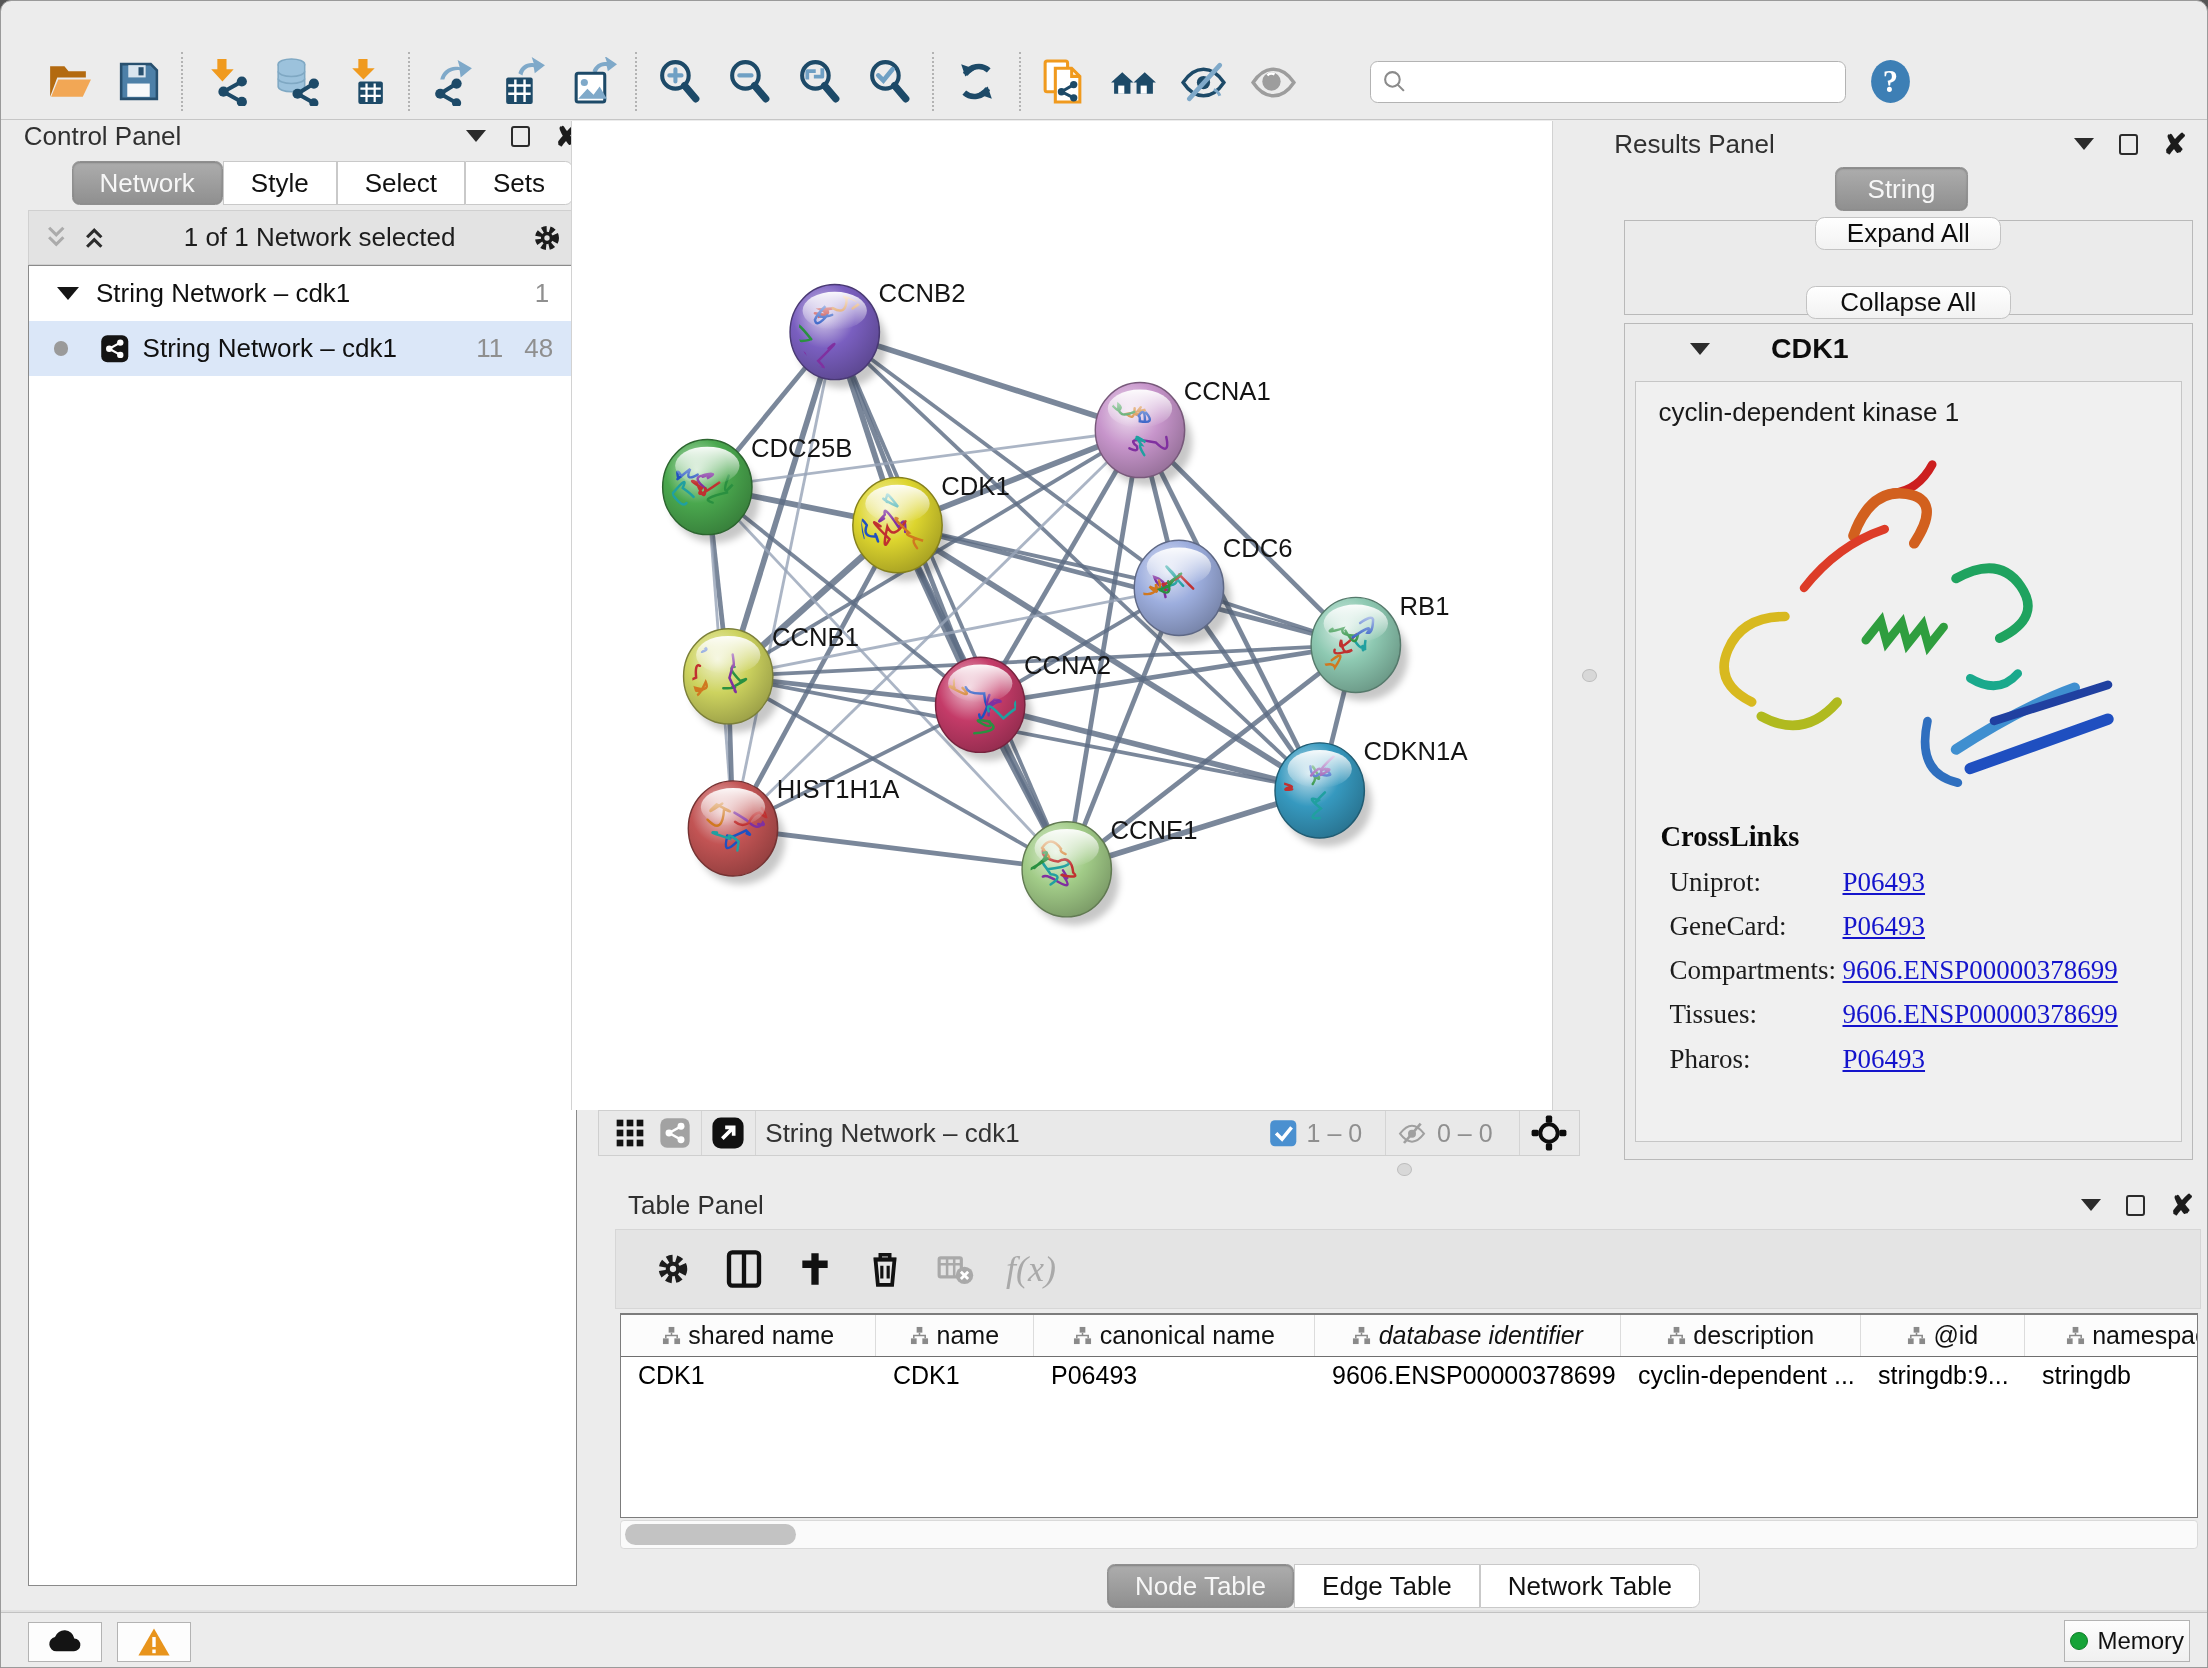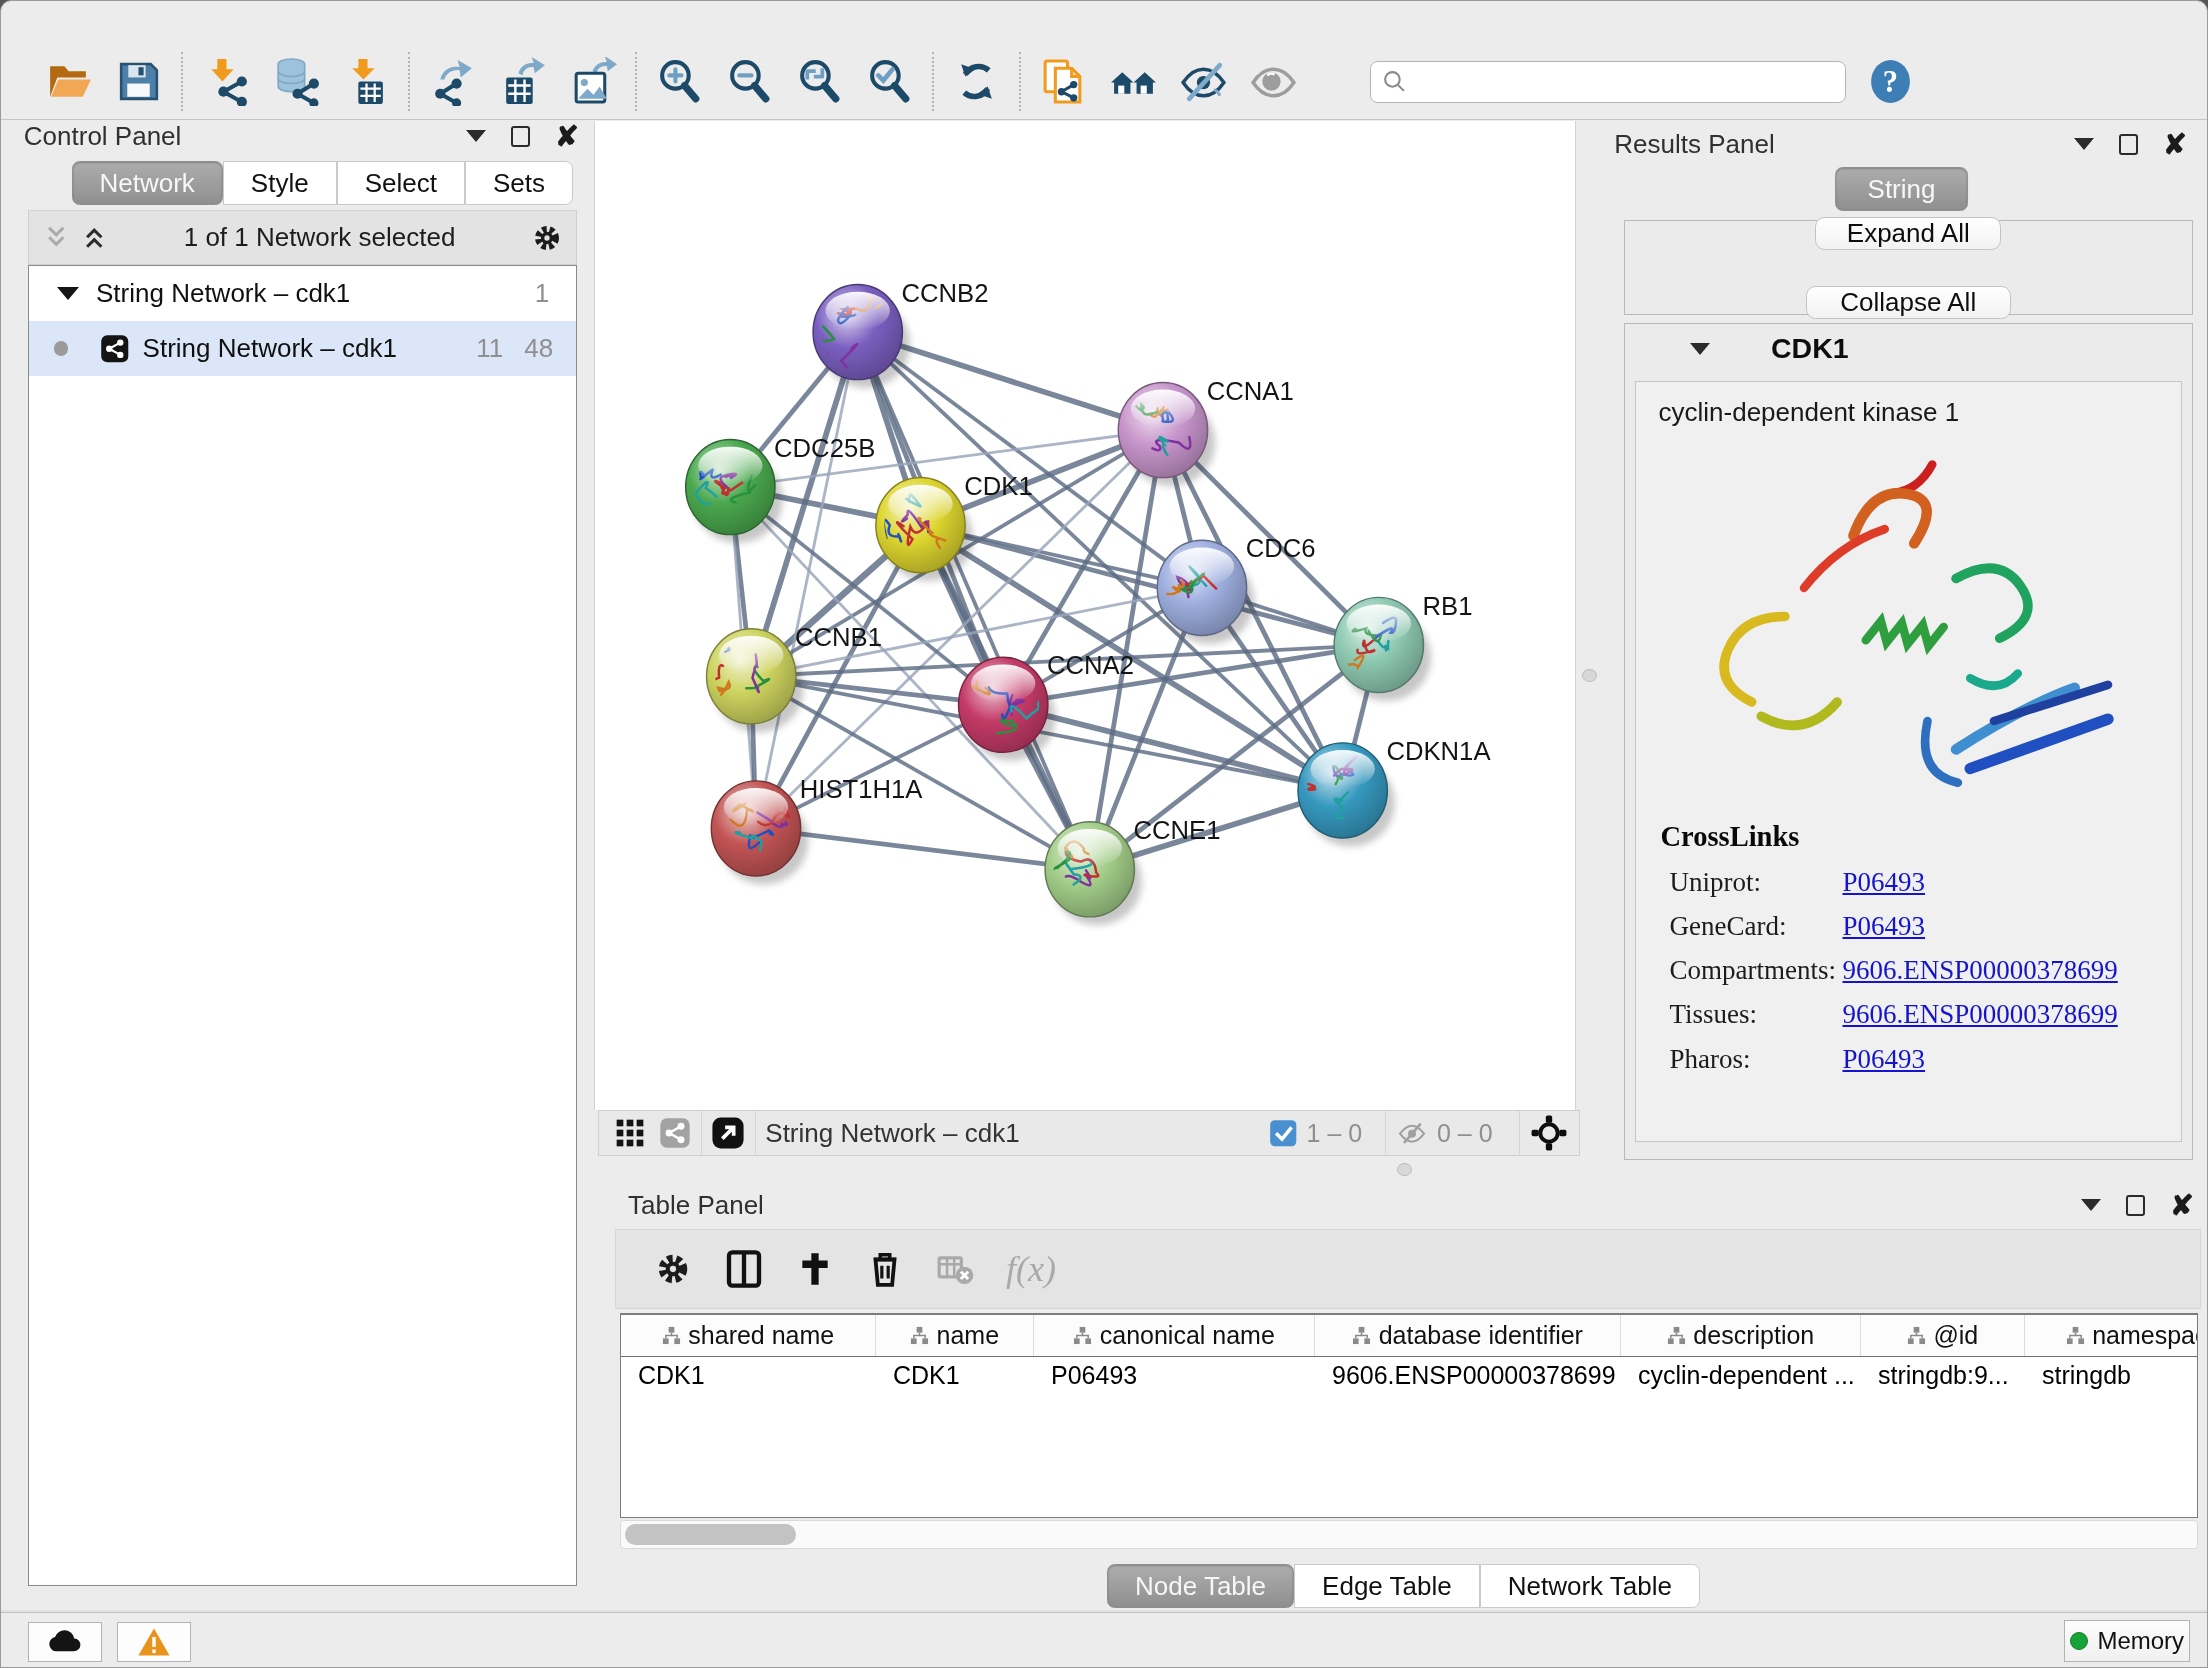--- a/index.html
+++ b/index.html
@@ -44,21 +44,21 @@
   .cp-tabs{position:absolute;left:61px;top:46px;display:flex;}
   .cp-status{position:absolute;left:17px;right:11.4px;top:95px;height:55px;background:#e3e3e3;
     border:1px solid #d0d0d0;display:flex;align-items:center;}
   .cp-status .txt{flex:1;text-align:center;font-size:26px;color:#1d1d1d;}
   .listbox{position:absolute;left:17px;right:11.4px;top:150px;bottom:11.4px;background:#fff;
     border:1.9px solid #8a8a8a;}
   .trow{height:55px;display:flex;align-items:center;font-size:26px;color:#101010;}
   .trow.sel{background:#dbe7f8;}
   .cnt{color:#8f8f8f;}
   
-  .canvas{position:absolute;left:593px;top:120px;width:982px;height:989px;background:#fff;
+  .canvas{position:absolute;left:570px;top:120px;width:982px;height:989px;background:#fff;
     border-left:1px solid #d2d2d2;border-right:1px solid #d2d2d2;}
   .netbar{position:absolute;left:597px;top:1109px;width:982px;height:46px;background:#e9e9e9;
     border:1px solid #cfcfcf;display:flex;align-items:center;font-size:25px;color:#8f8f8f;}
   .nb-div{width:0;height:44px;border-left:1px solid #d4d4d4;margin:0 9.5px;}
   .dot-handle{position:absolute;width:15px;height:13.3px;border-radius:50%;
     background:#d8d8d8;border:1px solid #bdbdbd;}
   
   .rpanel{position:absolute;left:1600px;top:122px;width:601px;height:1050px;}
   .rtab{position:absolute;left:50%;transform:translateX(-50%);top:44px;}
   .rbox{position:absolute;left:23px;right:9.5px;background:#ebebeb;border:1.9px solid #b9b9b9;flex-direction:column;}
@@ -807,21 +807,21 @@
             <svg width="19" height="19" viewBox="0 0 20 20">
               <g fill="#8a8a8a">
                 <rect x="7" y="1" width="6" height="6"></rect>
                 <rect x="1" y="13" width="6" height="6"></rect>
                 <rect x="13" y="13" width="6" height="6"></rect>
                 <path d="M10 7v3M4 13v-3h12v3" stroke="#8a8a8a" fill="none" stroke-width="1.6"></path>
               </g>
             </svg>
             <span>canonical name</span>
           </div>
-          <div class="th" style="width: 306px;">
+          <div class="th" style="width: 306px; font-style: italic;">
             <svg width="19" height="19" viewBox="0 0 20 20">
               <g fill="#8a8a8a">
                 <rect x="7" y="1" width="6" height="6"></rect>
                 <rect x="1" y="13" width="6" height="6"></rect>
                 <rect x="13" y="13" width="6" height="6"></rect>
                 <path d="M10 7v3M4 13v-3h12v3" stroke="#8a8a8a" fill="none" stroke-width="1.6"></path>
               </g>
             </svg>
             <span>database identifier</span>
           </div>

